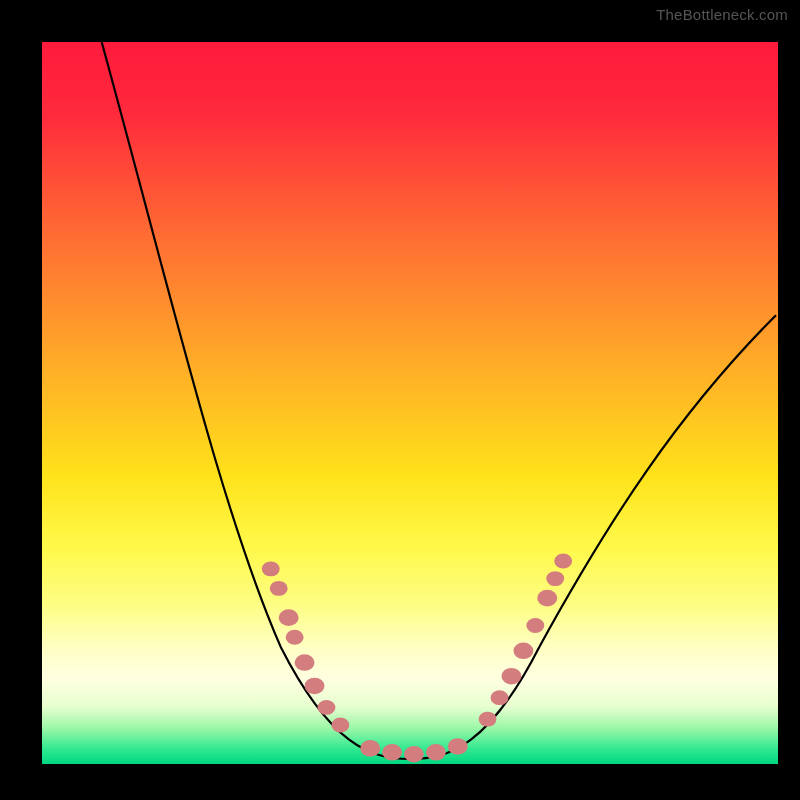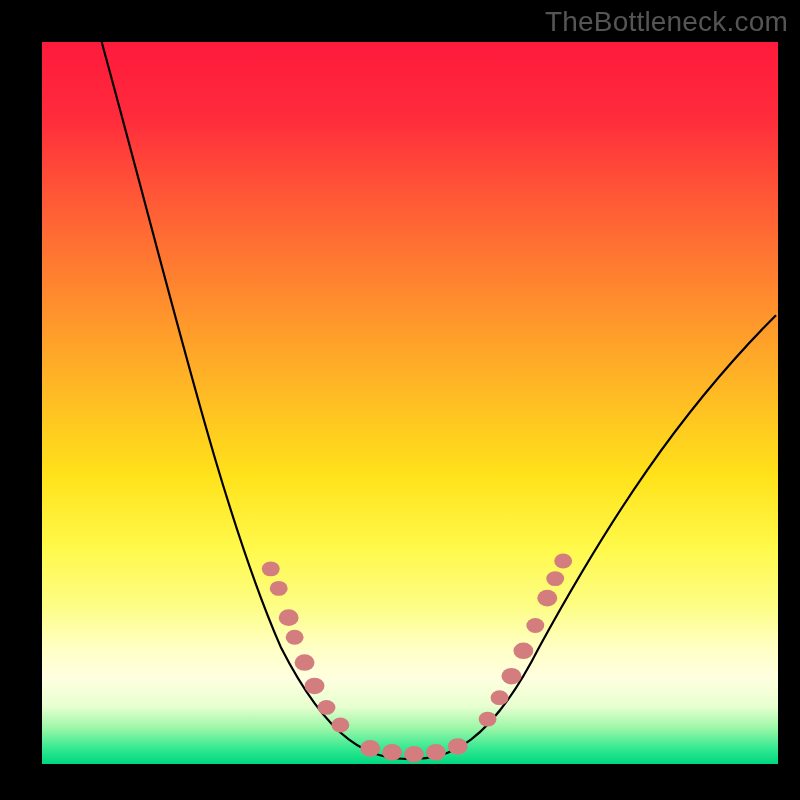--- a/index.html
+++ b/index.html
@@ -43,21 +43,21 @@
     border-left: 2px solid #000;
     border-right: 2px solid #000;
     border-bottom: 16px solid #000;
     box-sizing: border-box;
   }
   .watermark {
     position: absolute;
     top: 6px;
     right: 12px;
     color: #555;
-    font-size: 28px;
+    font-size: 15px;
     font-weight: 500;
     letter-spacing: 0.2px;
     user-select: none;
   }
   svg.curve {
     position: absolute;
     left: 0;
     top: 0;
     width: 100%;
     height: 100%;

